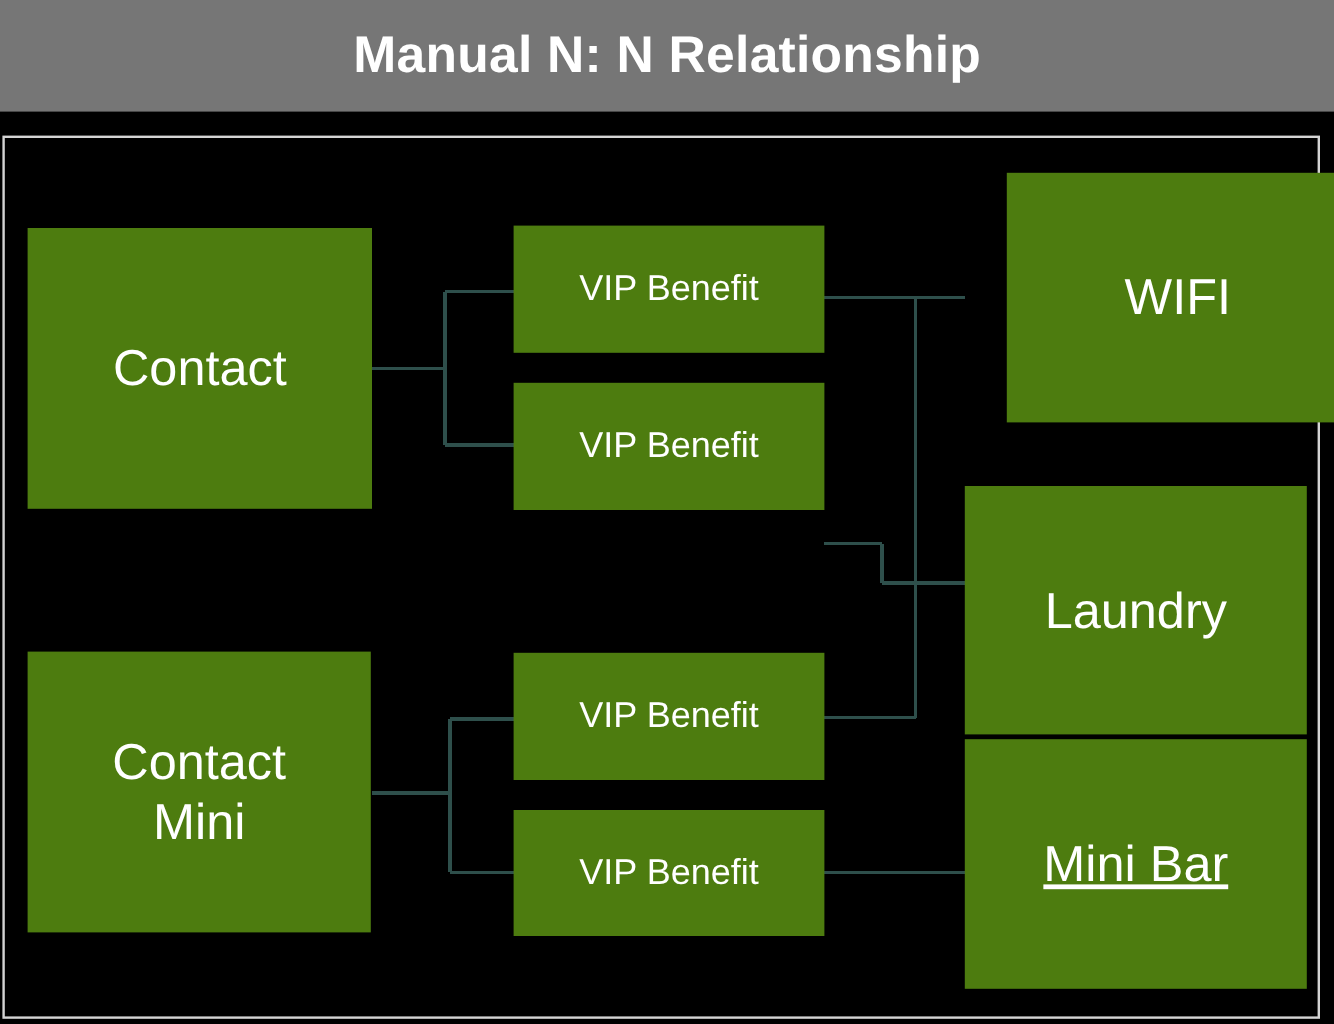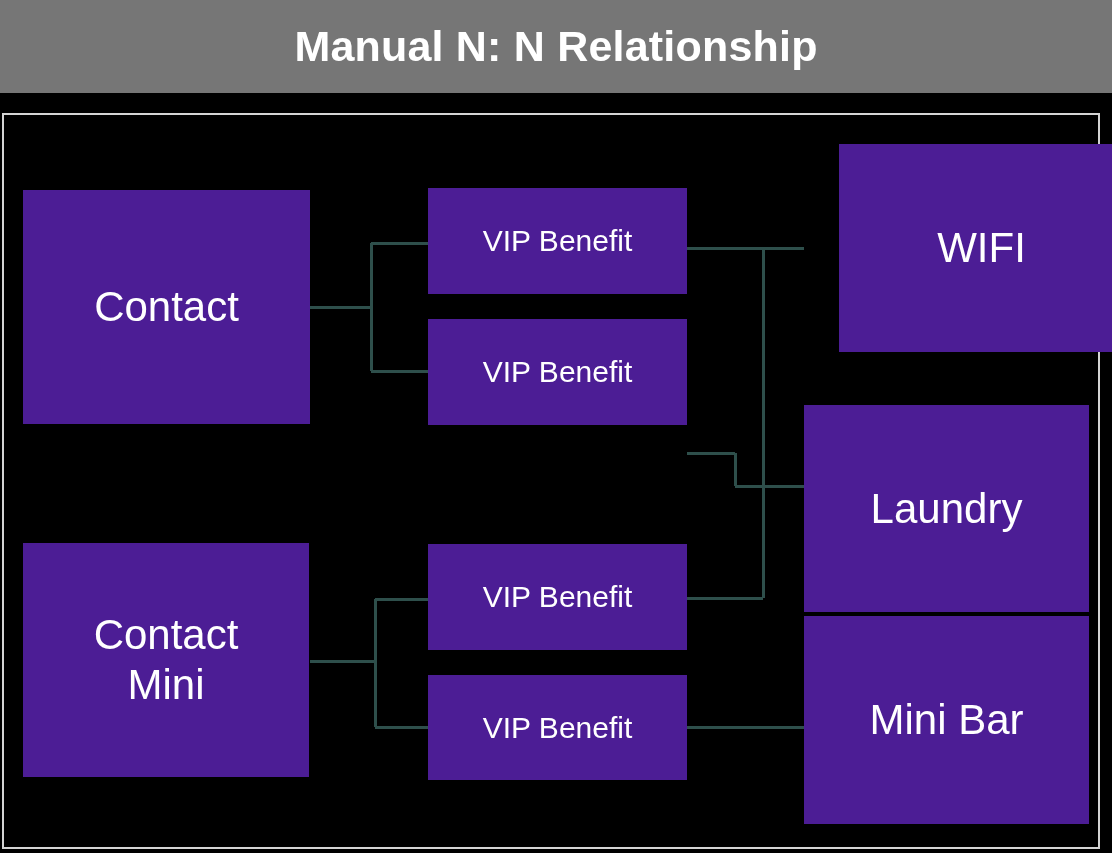--- a/index.html
+++ b/index.html
@@ -62,21 +62,21 @@
   #canvas-inner {
     position: absolute;
     left: 0;
     top: 0;
     width: 1098px;
     height: 736px;
   }
 
   .node {
     position: absolute;
-    background: #4c1d95;
+    background: #4d7c0f;
     color: #ffffff;
     display: flex;
     align-items: center;
     justify-content: center;
     text-align: center;
     line-height: 1.18;
     font-family: "Liberation Sans", sans-serif;
     font-weight: normal;
     box-sizing: border-box;
   }
@@ -161,19 +161,19 @@
       </div>
 
       <div class="node node-lg" style="left:800px; top:29px; width:285px; height:208px;margin-left:35px;">
         <span>WIFI</span>
       </div>
 
       <div class="node node-lg" style="left:800px; top:266px; width:285px; height:207px;margin-top:24px;">
         <span>Laundry</span>
       </div>
 
-      <div class="node node-lg" style="left:800px; top:501px; width:285px; height:208px;">
+      <div class="node node-lg" style="left:800px; top:501px; width:285px; height:208px;text-decoration:underline;">
         <span>Mini Bar</span>
       </div>
 
     </div>
   </div>
 </div>
 
 </body></html>

